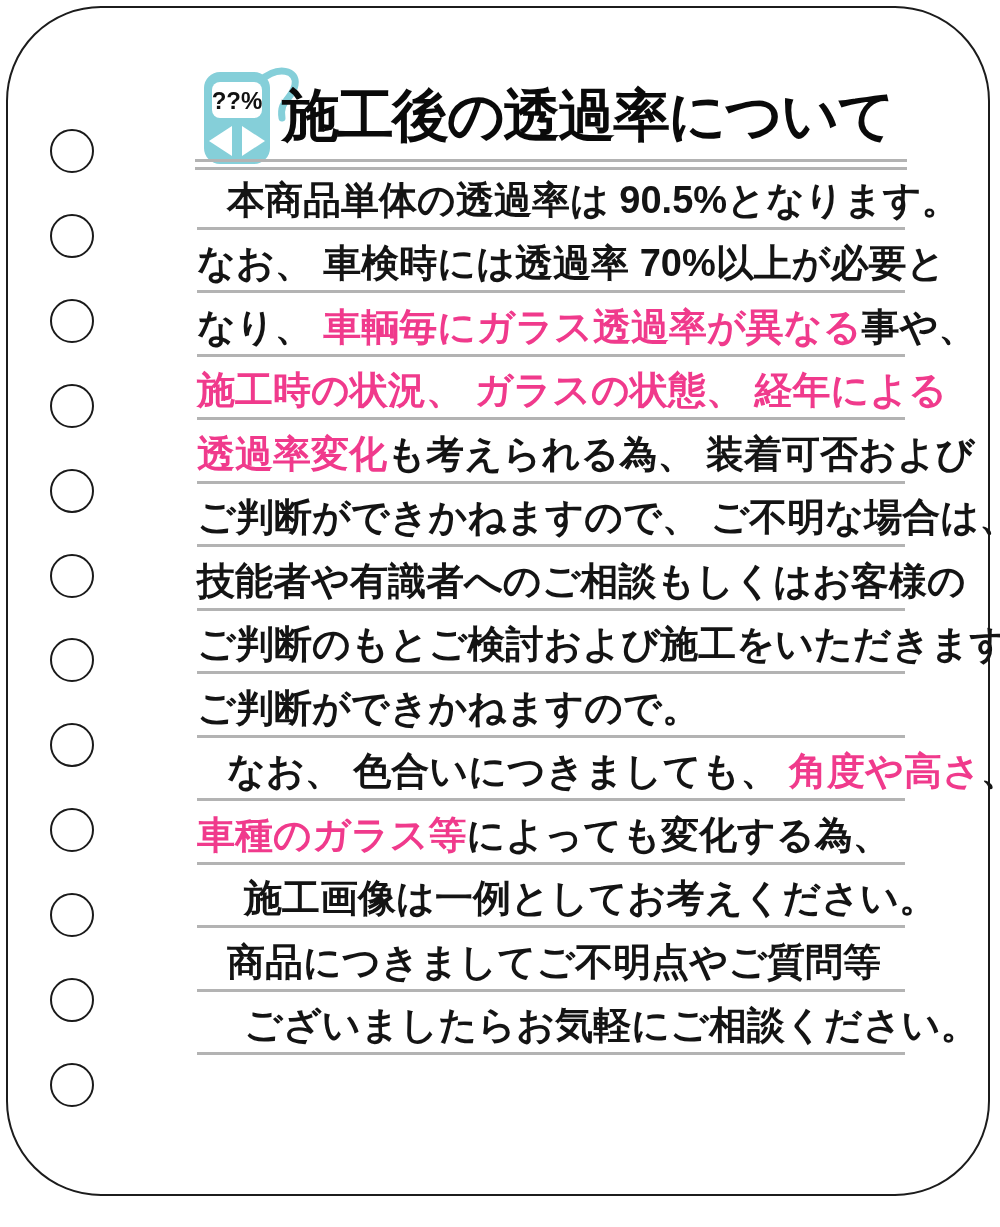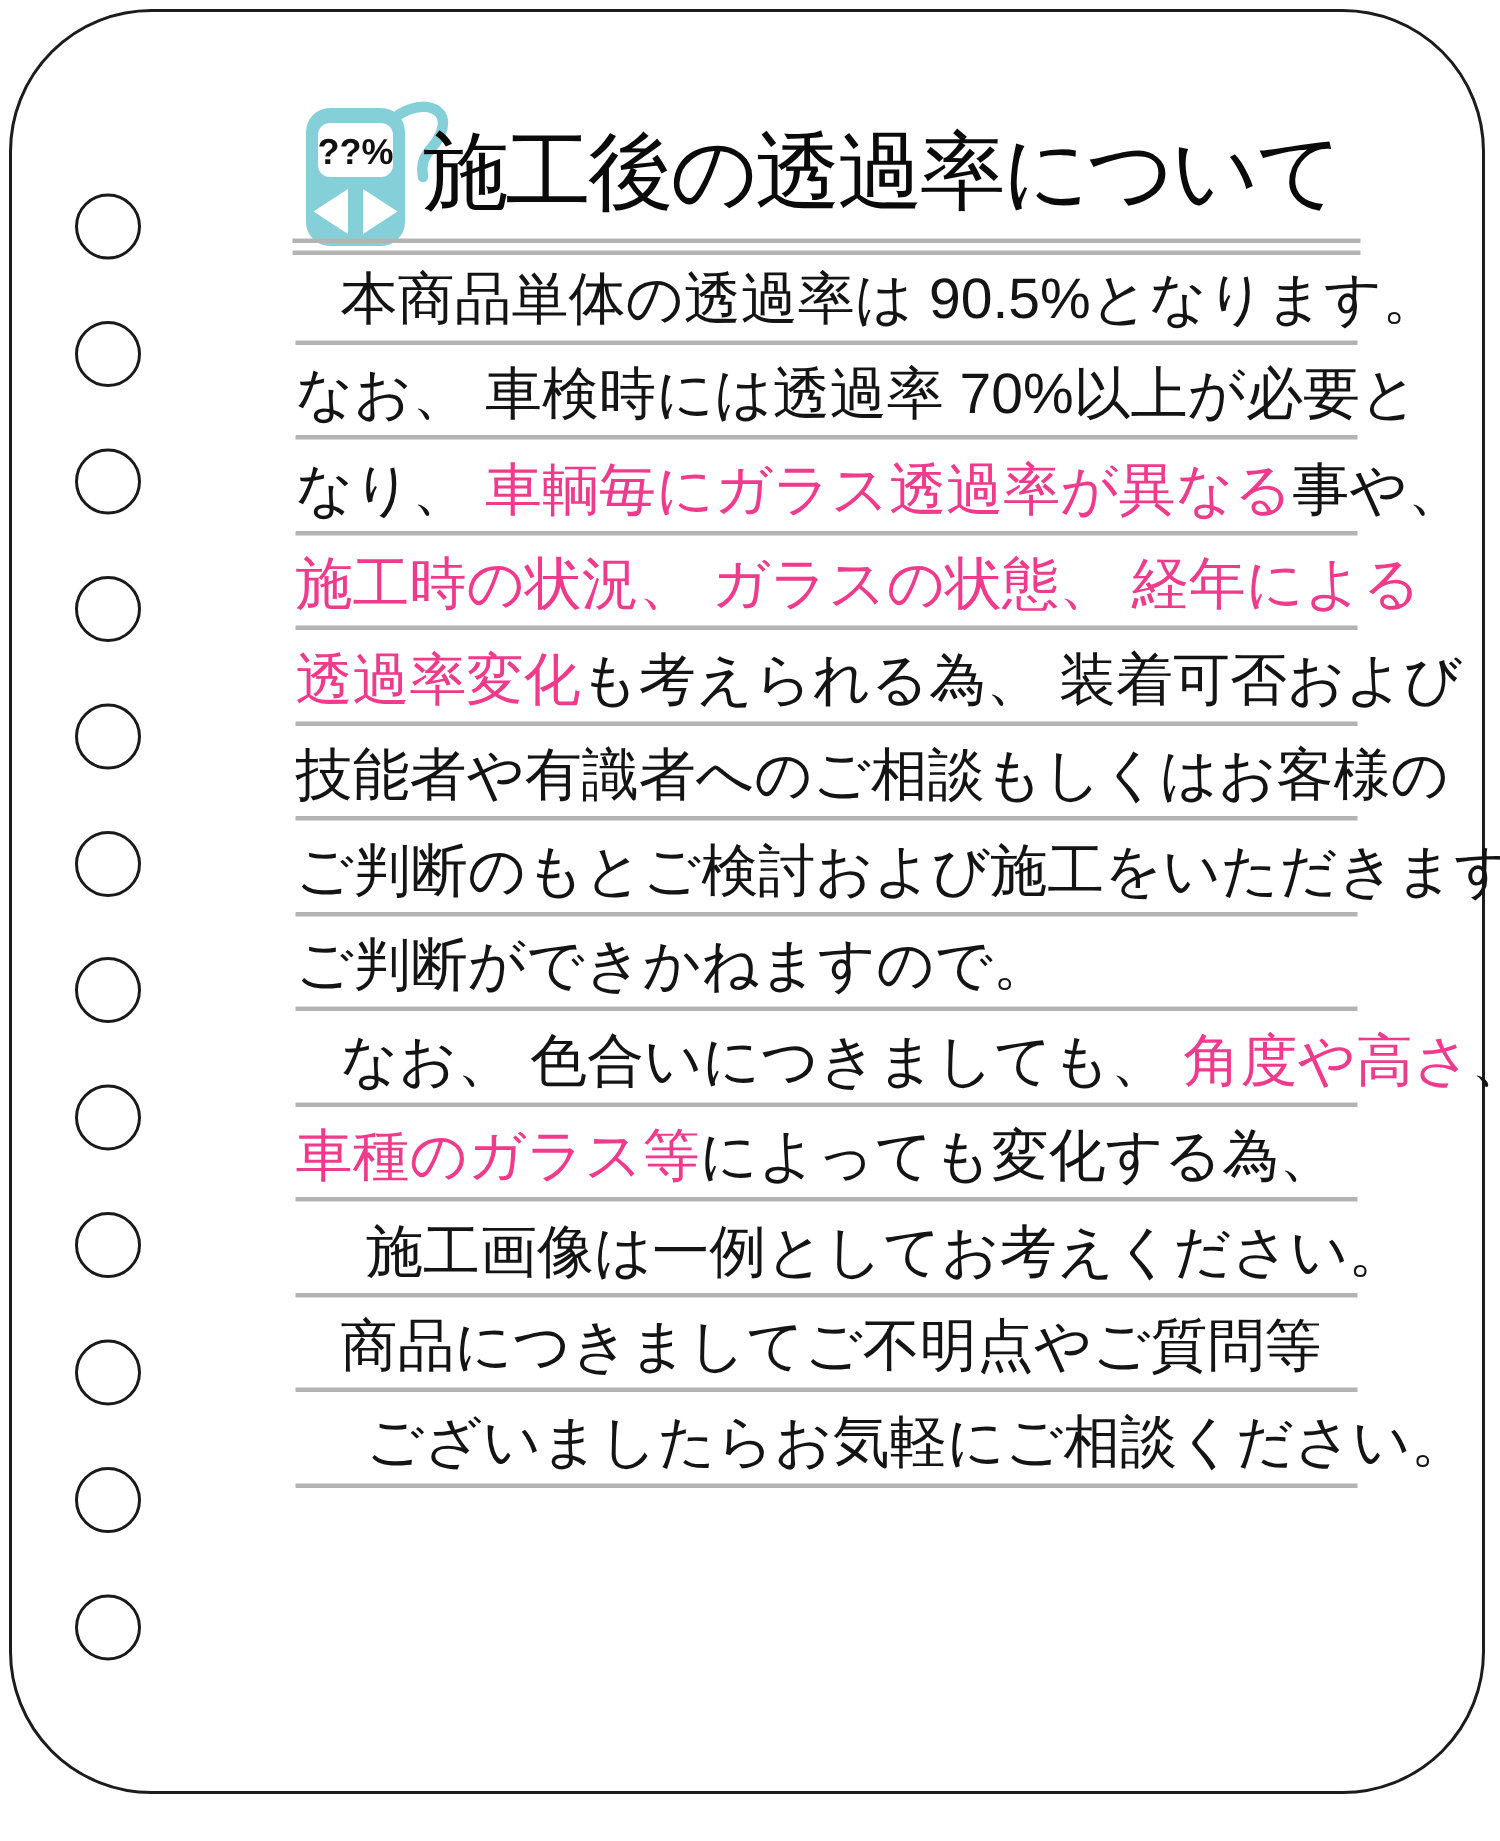--- a/index.html
+++ b/index.html
@@ -19,35 +19,35 @@
     border:2px solid #1c1c1c;border-radius:95px;box-sizing:border-box;
   }
   .holes{position:absolute;left:0;top:0;width:200px;height:1227px;}
   .hole{
     position:absolute;left:50px;width:44px;height:44px;border-radius:50%;
     border:2.5px solid #1a1a1a;background:#fff;box-sizing:border-box;
   }
   .meter-icon{position:absolute;left:196px;top:64px;}
   .page-title{
     position:absolute;left:282px;top:78px;height:74px;line-height:74px;
-    font-size:57px;font-weight:400;letter-spacing:-2px;color:#0a0a0a;
+    font-size:57px;font-weight:700;letter-spacing:-2px;color:#0a0a0a;
     white-space:nowrap;
   }
   .title-rule{
     position:absolute;left:195px;top:159px;width:712px;height:5px;
     border-top:3px solid var(--rule);border-bottom:3px solid var(--rule);
   }
   .text-lines{position:absolute;left:197px;top:166px;width:708px;}
   .text-line{
     position:relative;height:63.5px;box-sizing:border-box;
     border-bottom:3px solid var(--rule);
   }
   .line-text{
     position:absolute;bottom:8px;left:0;line-height:1;
-    font-size:38px;font-weight:400;white-space:nowrap;color:var(--ink);
+    font-size:38px;font-weight:700;white-space:nowrap;color:var(--ink);
     letter-spacing:0px;
   }
   .indent-1 .line-text{left:16px;margin-left:31px;}
   .indent-2 .line-text{left:30px;}
   .pink{color:var(--pink);}
 </style>
 </head>
 <body>
 
 <div class="page">
@@ -92,20 +92,23 @@
       <div class="text-line indent-0">
         <span class="line-text"><span>なり、 </span><span class="pink">車輌毎にガラス透過率が異なる</span><span>事や、</span></span>
       </div>
       <div class="text-line indent-0">
         <span class="line-text"><span class="pink">施工時の状況、 ガラスの状態、 経年による</span></span>
       </div>
       <div class="text-line indent-0">
         <span class="line-text"><span class="pink">透過率変化</span><span>も考えられる為、 装着可否および</span></span>
       </div>
       <div class="text-line indent-0">
+        <span class="line-text"><span>ご判断ができかねますので、 ご不明な場合は、</span></span>
+      </div>
+      <div class="text-line indent-0">
         <span class="line-text"><span>技能者や有識者へのご相談もしくはお客様の</span></span>
       </div>
       <div class="text-line indent-0">
         <span class="line-text"><span>ご判断のもとご検討および施工をいただきます</span></span>
       </div>
       <div class="text-line indent-0">
         <span class="line-text"><span>ご判断ができかねますので。</span></span>
       </div>
       <div class="text-line indent-2">
         <span class="line-text"><span>なお、 色合いにつきましても、 </span><span class="pink">角度や高さ</span><span>、</span></span>

